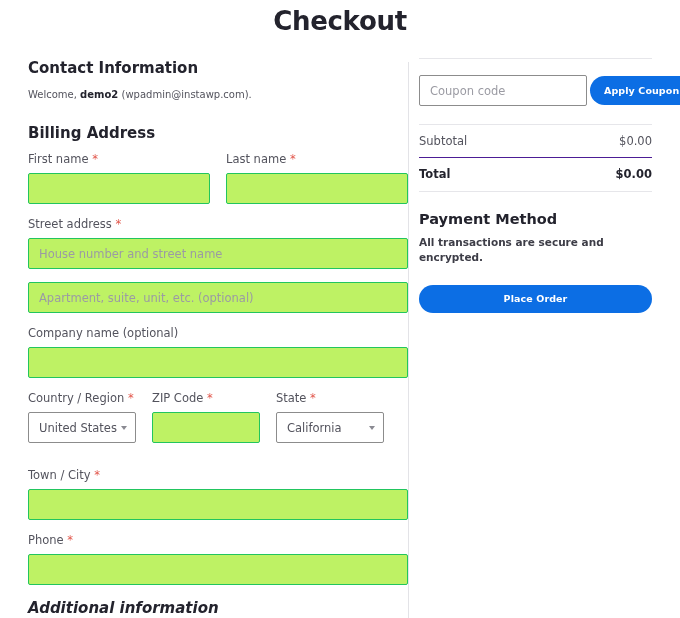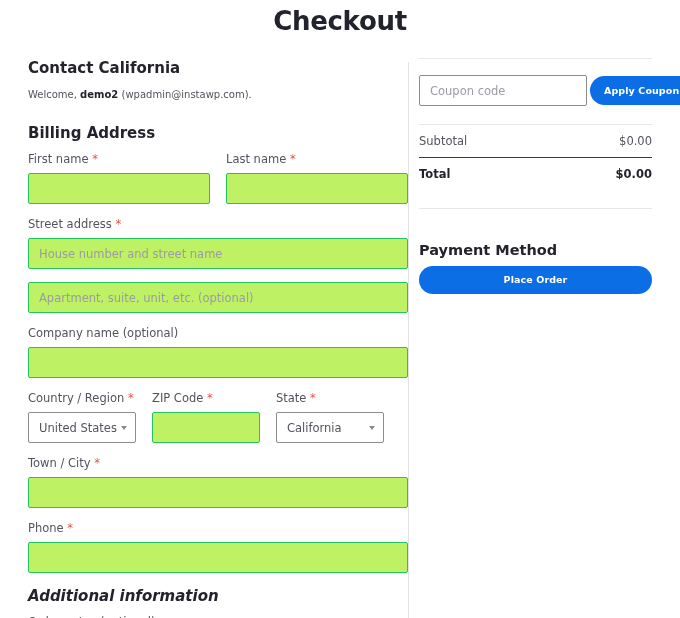--- a/index.html
+++ b/index.html
@@ -95,21 +95,21 @@
   }
   .txt::placeholder { color: #9b9ba3; }
 
   .row-2 { display: flex; gap: 16px; }
   .row-2 > .field { flex: 1; margin-bottom: 13px; }
 
   .row-loc { display: flex; gap: 16px; margin-bottom: 13px; }
   .loc-country { width: 108px; flex: none; }
   .loc-zip { width: 108px; flex: none; }
   .loc-state { width: 108px; flex: none; }
-  .row-loc .field { margin-bottom: 0; }
+  .row-loc .field { margin-bottom: 12px; }
 
   
   .sel {
     position: relative;
     height: 31px;
     border: 1px solid #8c8c8c;
     border-radius: 2px;
     background: #fff;
     display: flex;
     align-items: center;
@@ -187,21 +187,21 @@
     display: flex;
     justify-content: space-between;
     align-items: center;
     font-size: 11.5px;
     padding: 9px 0;
   }
   .total-row.subtotal { color: #53535d; border-bottom: 1px solid #4c1d95; }
   .total-row.grand { color: #23232d; font-weight: bold; }
   .total-row .amt { white-space: nowrap; }
 
-  .pay-block { margin-top: 18px; padding-top: 32px; border-top: 1px solid #e6e6ea; }
+  .pay-block { margin-top: 1px; padding-top: 18px; border-top: 1px solid #e6e6ea; }
   .pay-title {
     font-size: 14.5px;
     font-weight: bold;
     color: #23232d;
     margin: 0 0 6px 0;
     line-height: 19px;
   }
   .pay-note {
     font-size: 10.5px;
     color: #3d3d47;
@@ -218,21 +218,21 @@
 </style>
 </head>
 <body>
 
 <h1 class="page-title">Checkout</h1>
 
 <div class="checkout-wrap">
 
   <div class="col-left">
 
-    <h2 class="section-title">Contact California</h2>
+    <h2 class="section-title">Contact Information</h2>
     <p class="welcome">
       <span>Welcome,</span>
       <b>demo2</b>
       <span>(wpadmin@instawp.com).</span>
     </p>
 
     <h2 class="section-title">Billing Address</h2>
 
     <div class="row-2">
       <div class="field">
@@ -344,17 +344,18 @@
         <span class="amt">$0.00</span>
       </div>
       <div class="total-row grand">
         <span>Total</span>
         <span class="amt">$0.00</span>
       </div>
     </div>
 
     <div class="pay-block">
       <h2 class="pay-title">Payment Method</h2>
+      <p class="pay-note">All transactions are secure and encrypted.</p>
       <button class="btn-blue btn-place">Place Order</button>
     </div>
 
   </div>
 </div>
 
 </body></html>

